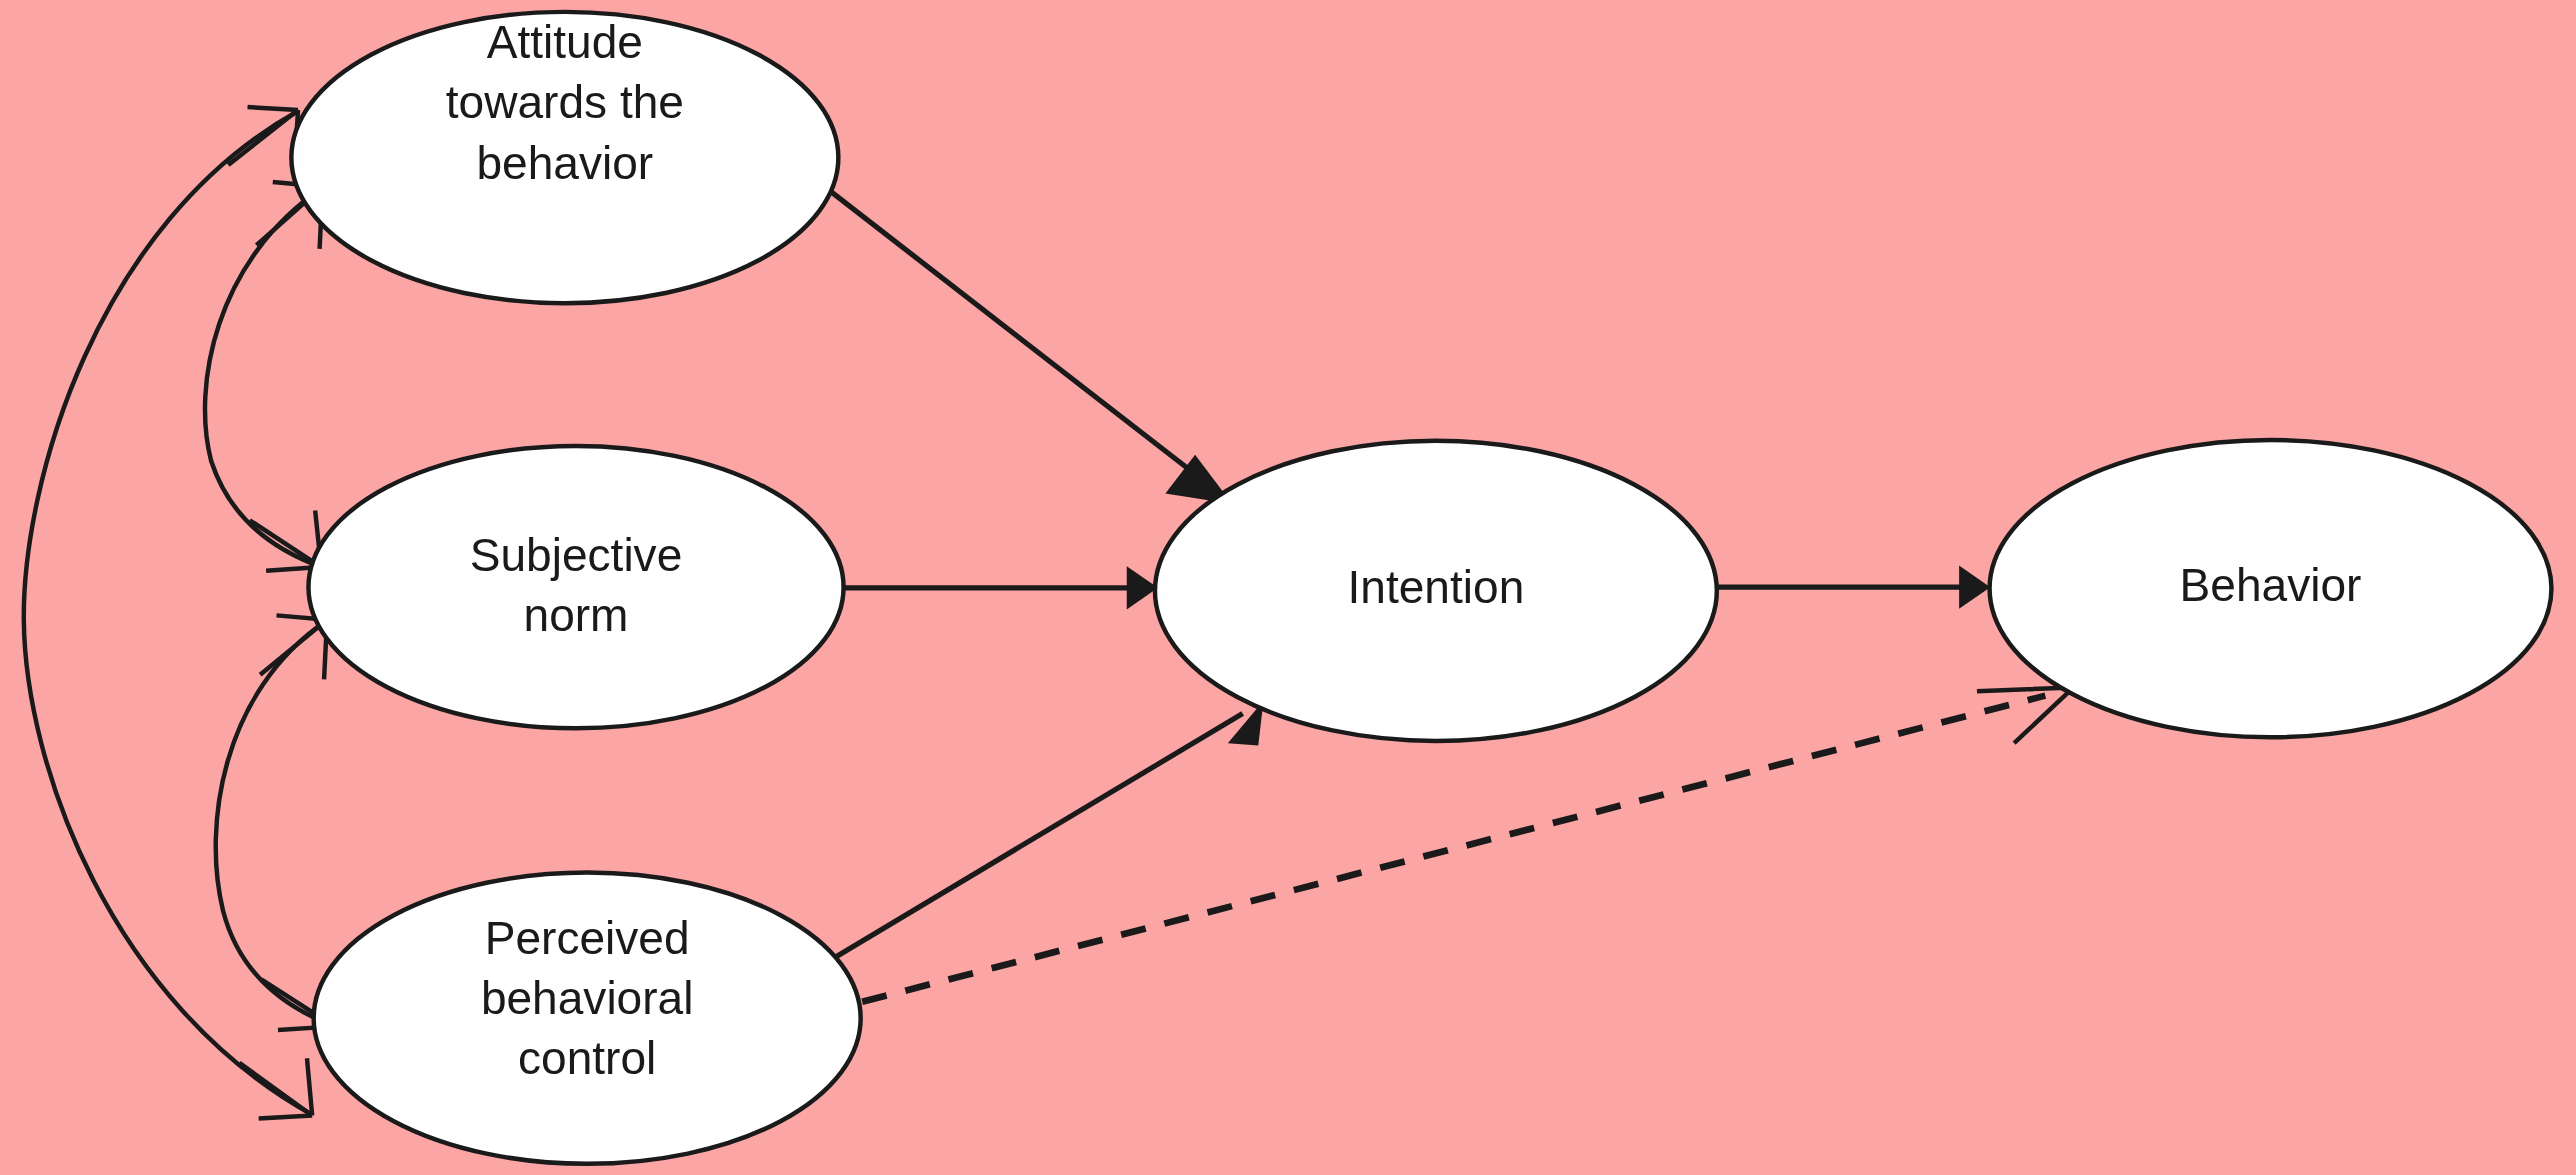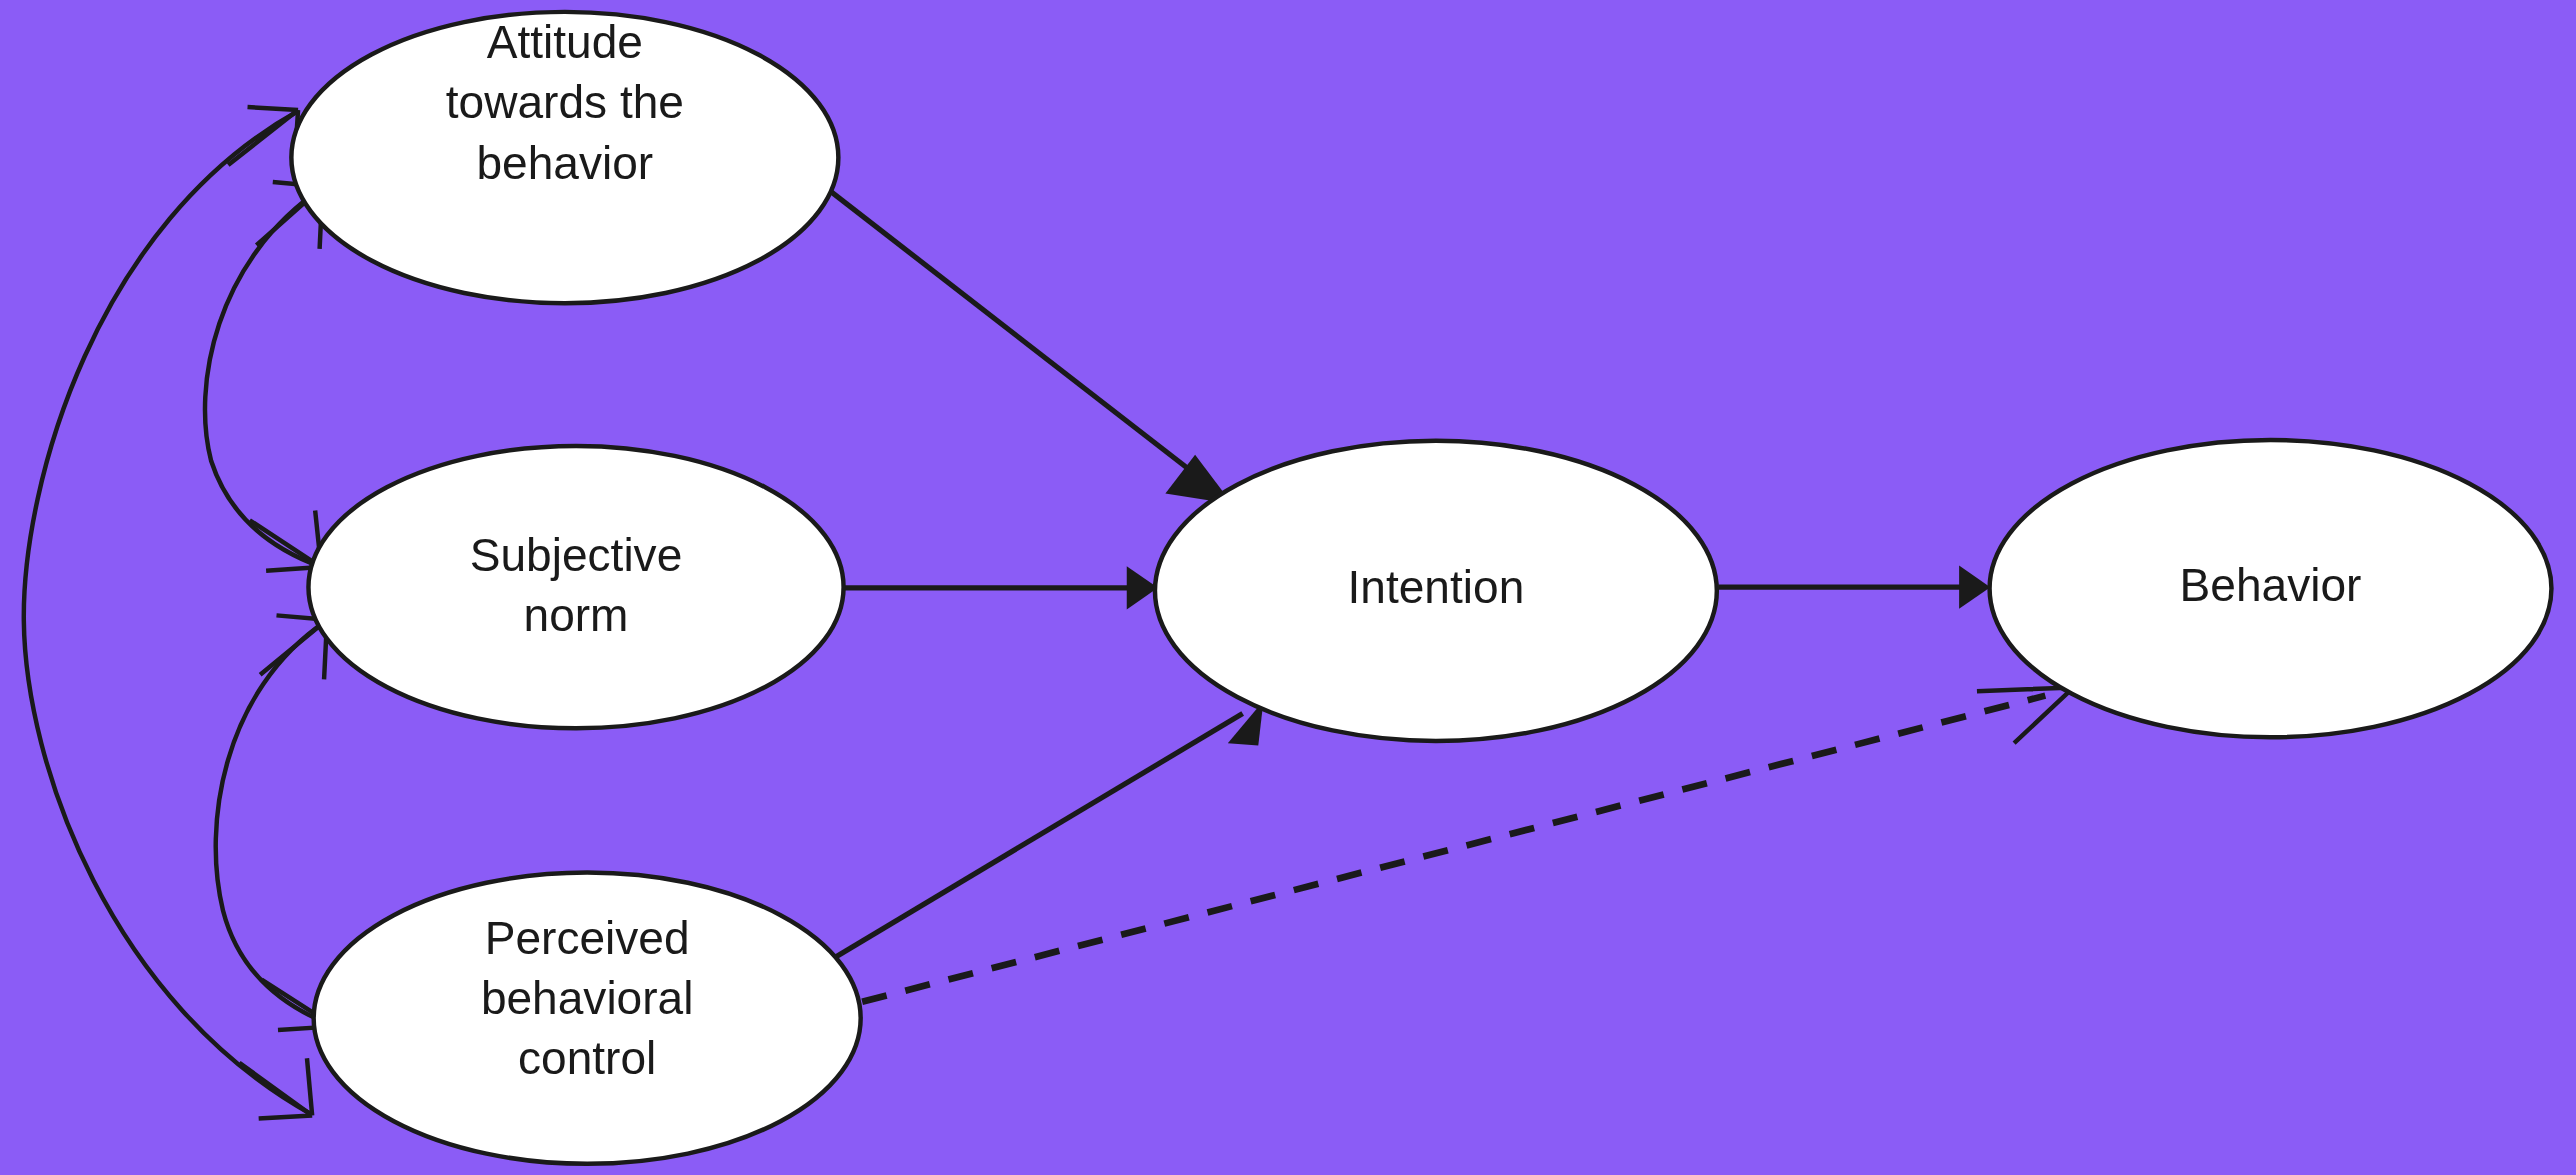--- a/index.html
+++ b/index.html
@@ -11,21 +11,21 @@
   body {
     width: 2576px;
     height: 1175px;
     overflow: hidden;
     font-family: "Liberation Sans", sans-serif;
   }
   #diagram-root {
     position: relative;
     width: 2576px;
     height: 1175px;
-    background: #8b5cf6;
+    background: #fca5a5;
   }
   svg.canvas {
     position: absolute;
     top: 0;
     left: 0;
     width: 2576px;
     height: 1175px;
     display: block;
   }
   .node-ellipse {

